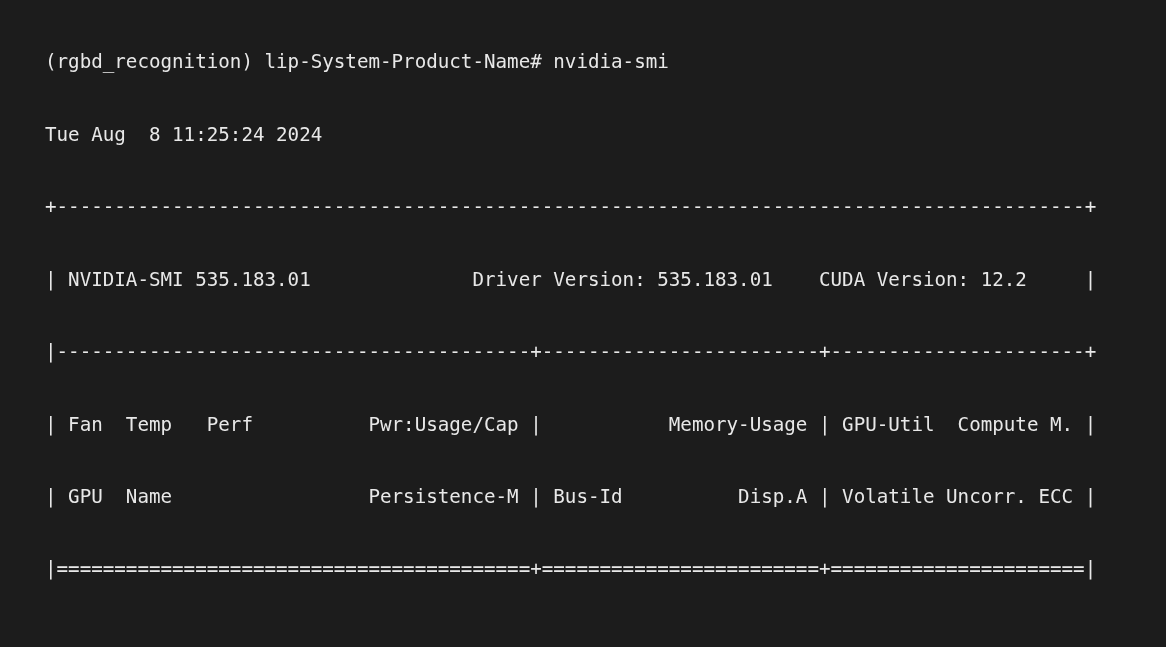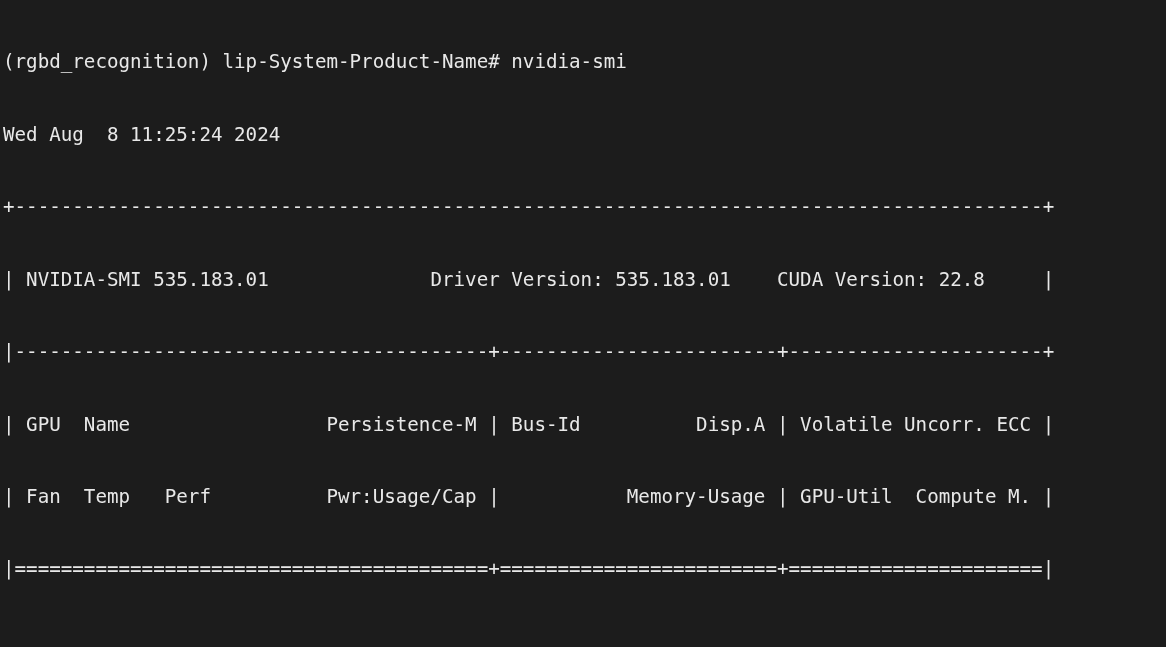--- a/index.html
+++ b/index.html
@@ -24,33 +24,34 @@
     letter-spacing: 0px;
     padding: 2px 0 0 3px;
     box-sizing: border-box;
     white-space: pre;
     overflow: hidden;
   }
   .line {
     display: block;
     height: 24.15px;
     white-space: pre;
+    margin-left: 42px;
   }
 </style>
 </head>
 <body>
 
 <div id="terminal">
   <span class="line">(rgbd_recognition) lip-System-Product-Name# nvidia-smi</span>
-  <span class="line">Wed Aug  8 11:25:24 2024</span>
+  <span class="line">Tue Aug  8 11:25:24 2024</span>
   <span class="line">+-----------------------------------------------------------------------------------------+</span>
-  <span class="line">| NVIDIA-SMI 535.183.01              Driver Version: 535.183.01    CUDA Version: 22.8     |</span>
+  <span class="line">| NVIDIA-SMI 535.183.01              Driver Version: 535.183.01    CUDA Version: 12.2     |</span>
   <span class="line">|-----------------------------------------+------------------------+----------------------+</span>
+  <span class="line">| Fan  Temp   Perf          Pwr:Usage/Cap |           Memory-Usage | GPU-Util  Compute M. |</span>
   <span class="line">| GPU  Name                 Persistence-M | Bus-Id          Disp.A | Volatile Uncorr. ECC |</span>
-  <span class="line">| Fan  Temp   Perf          Pwr:Usage/Cap |           Memory-Usage | GPU-Util  Compute M. |</span>
   <span class="line">|=========================================+========================+======================|</span>
   
   
   
   
   
   
   
   
   

